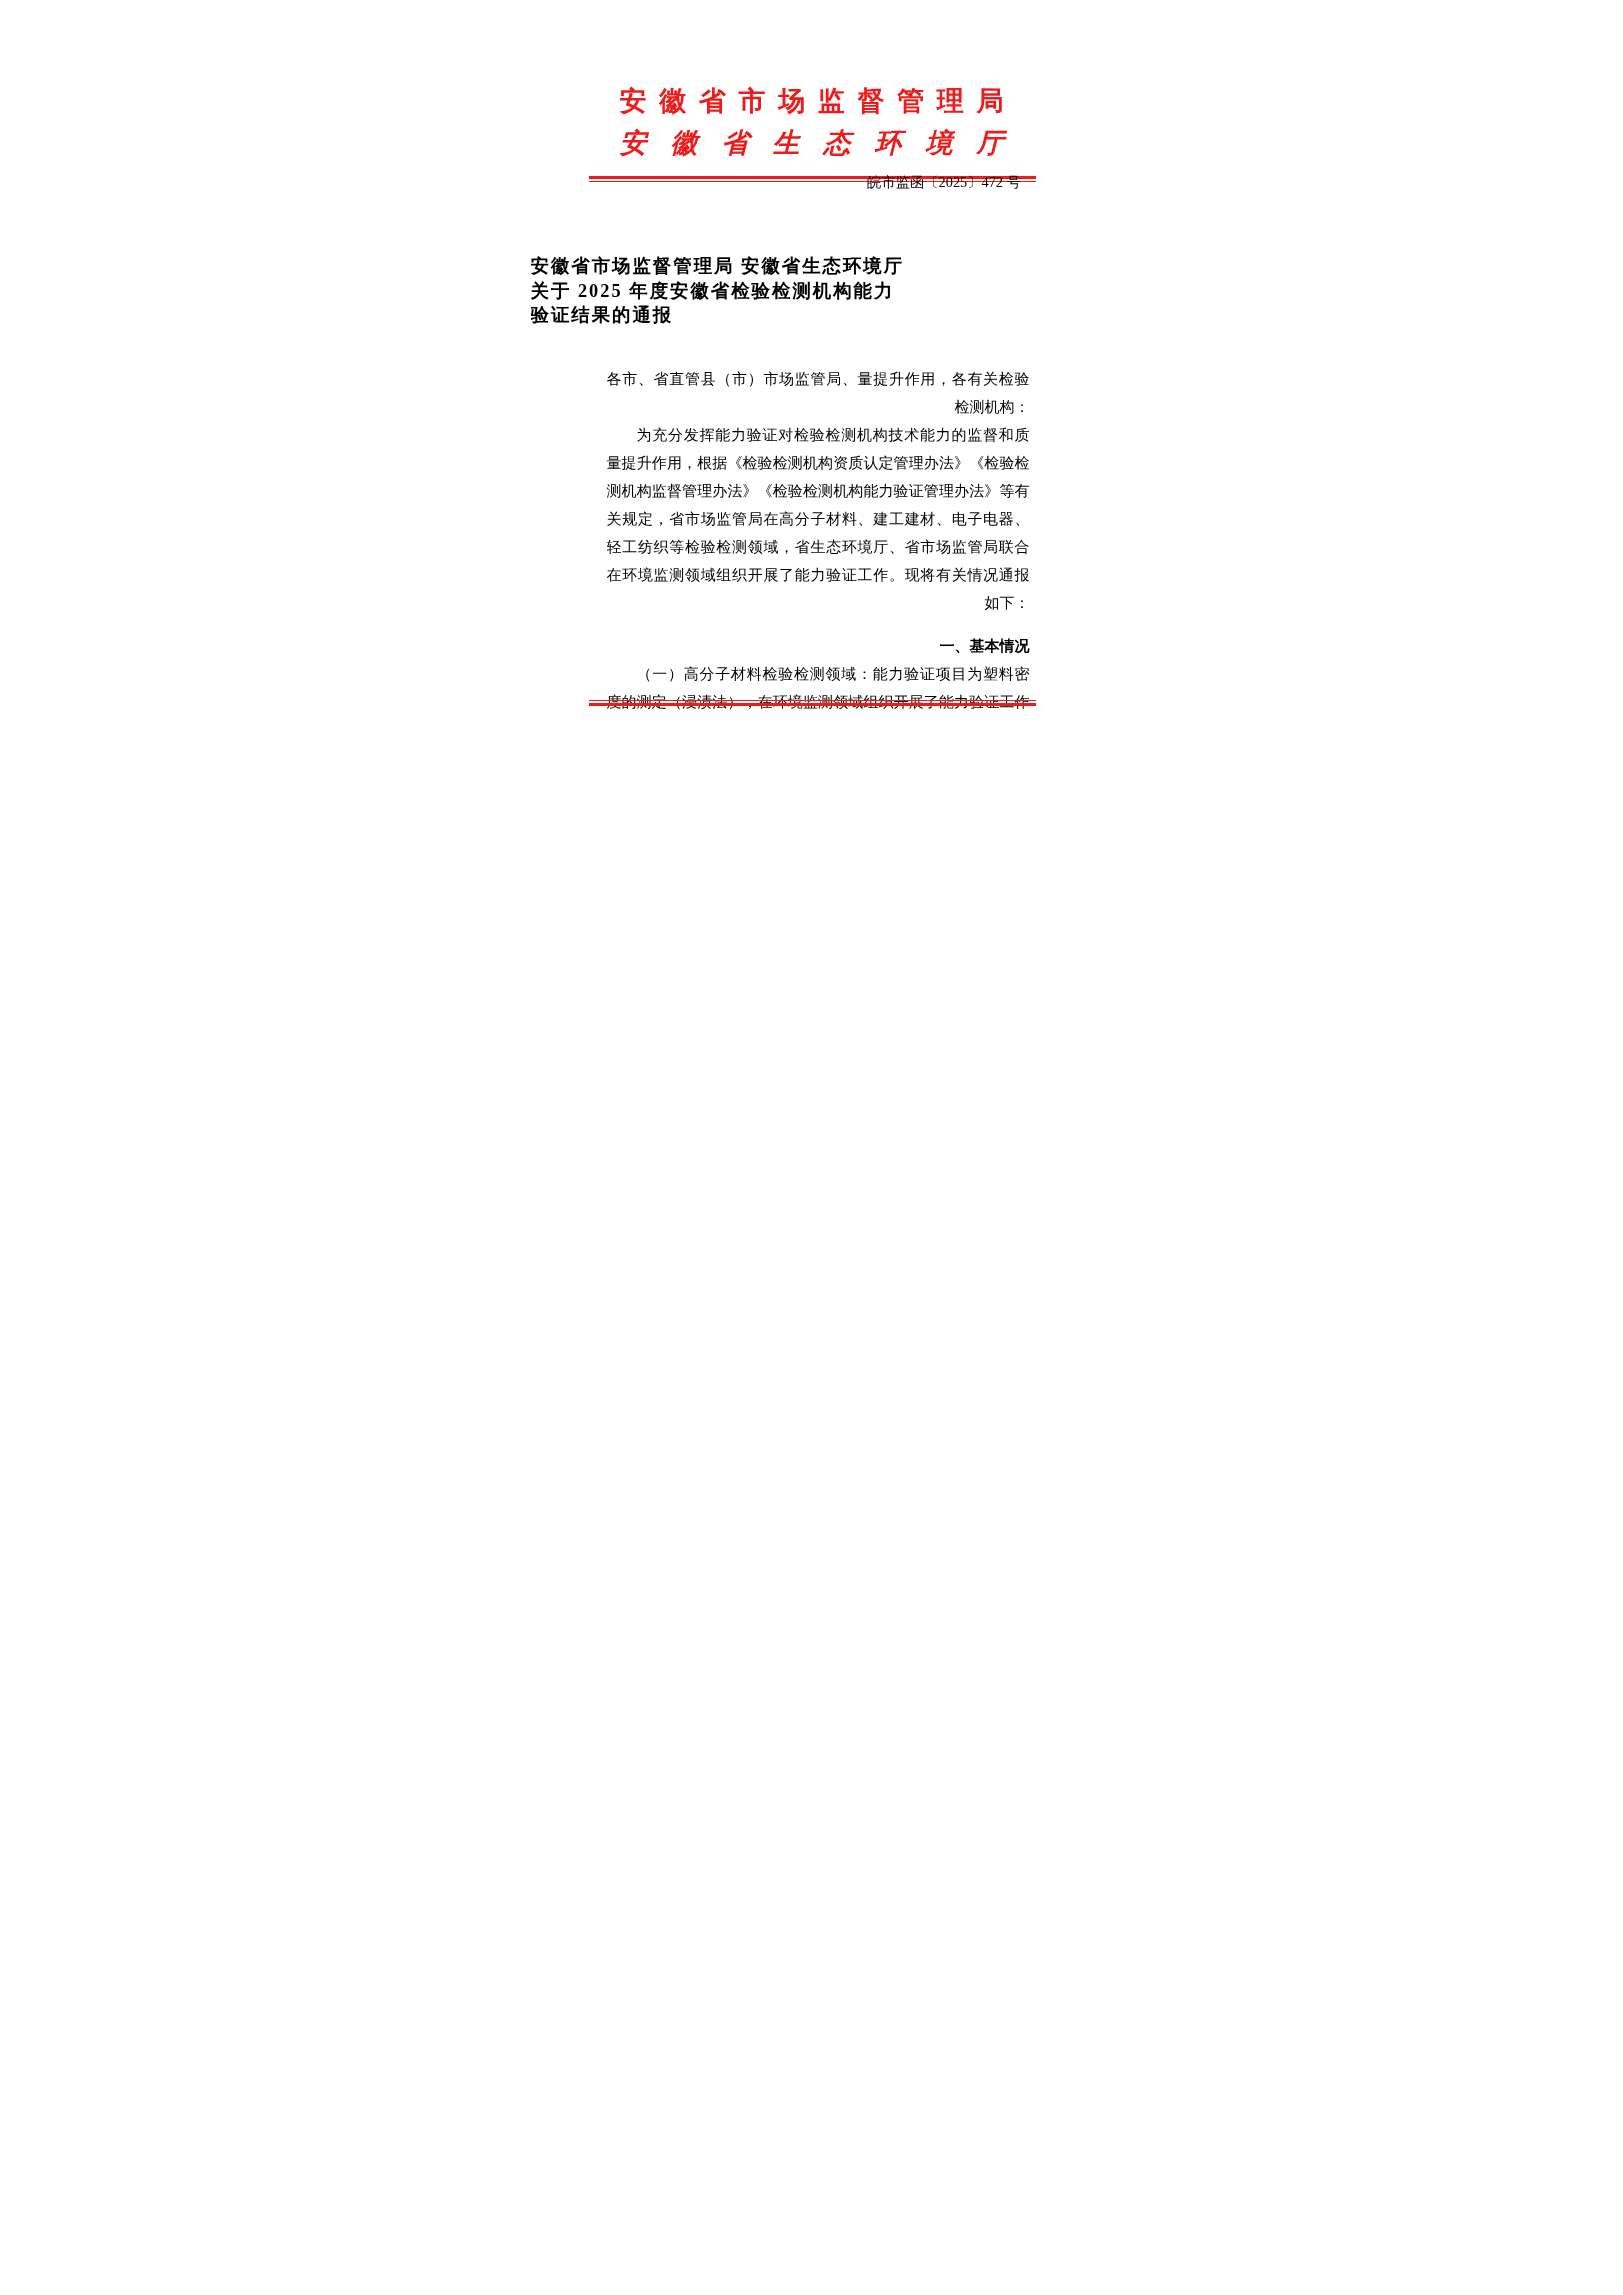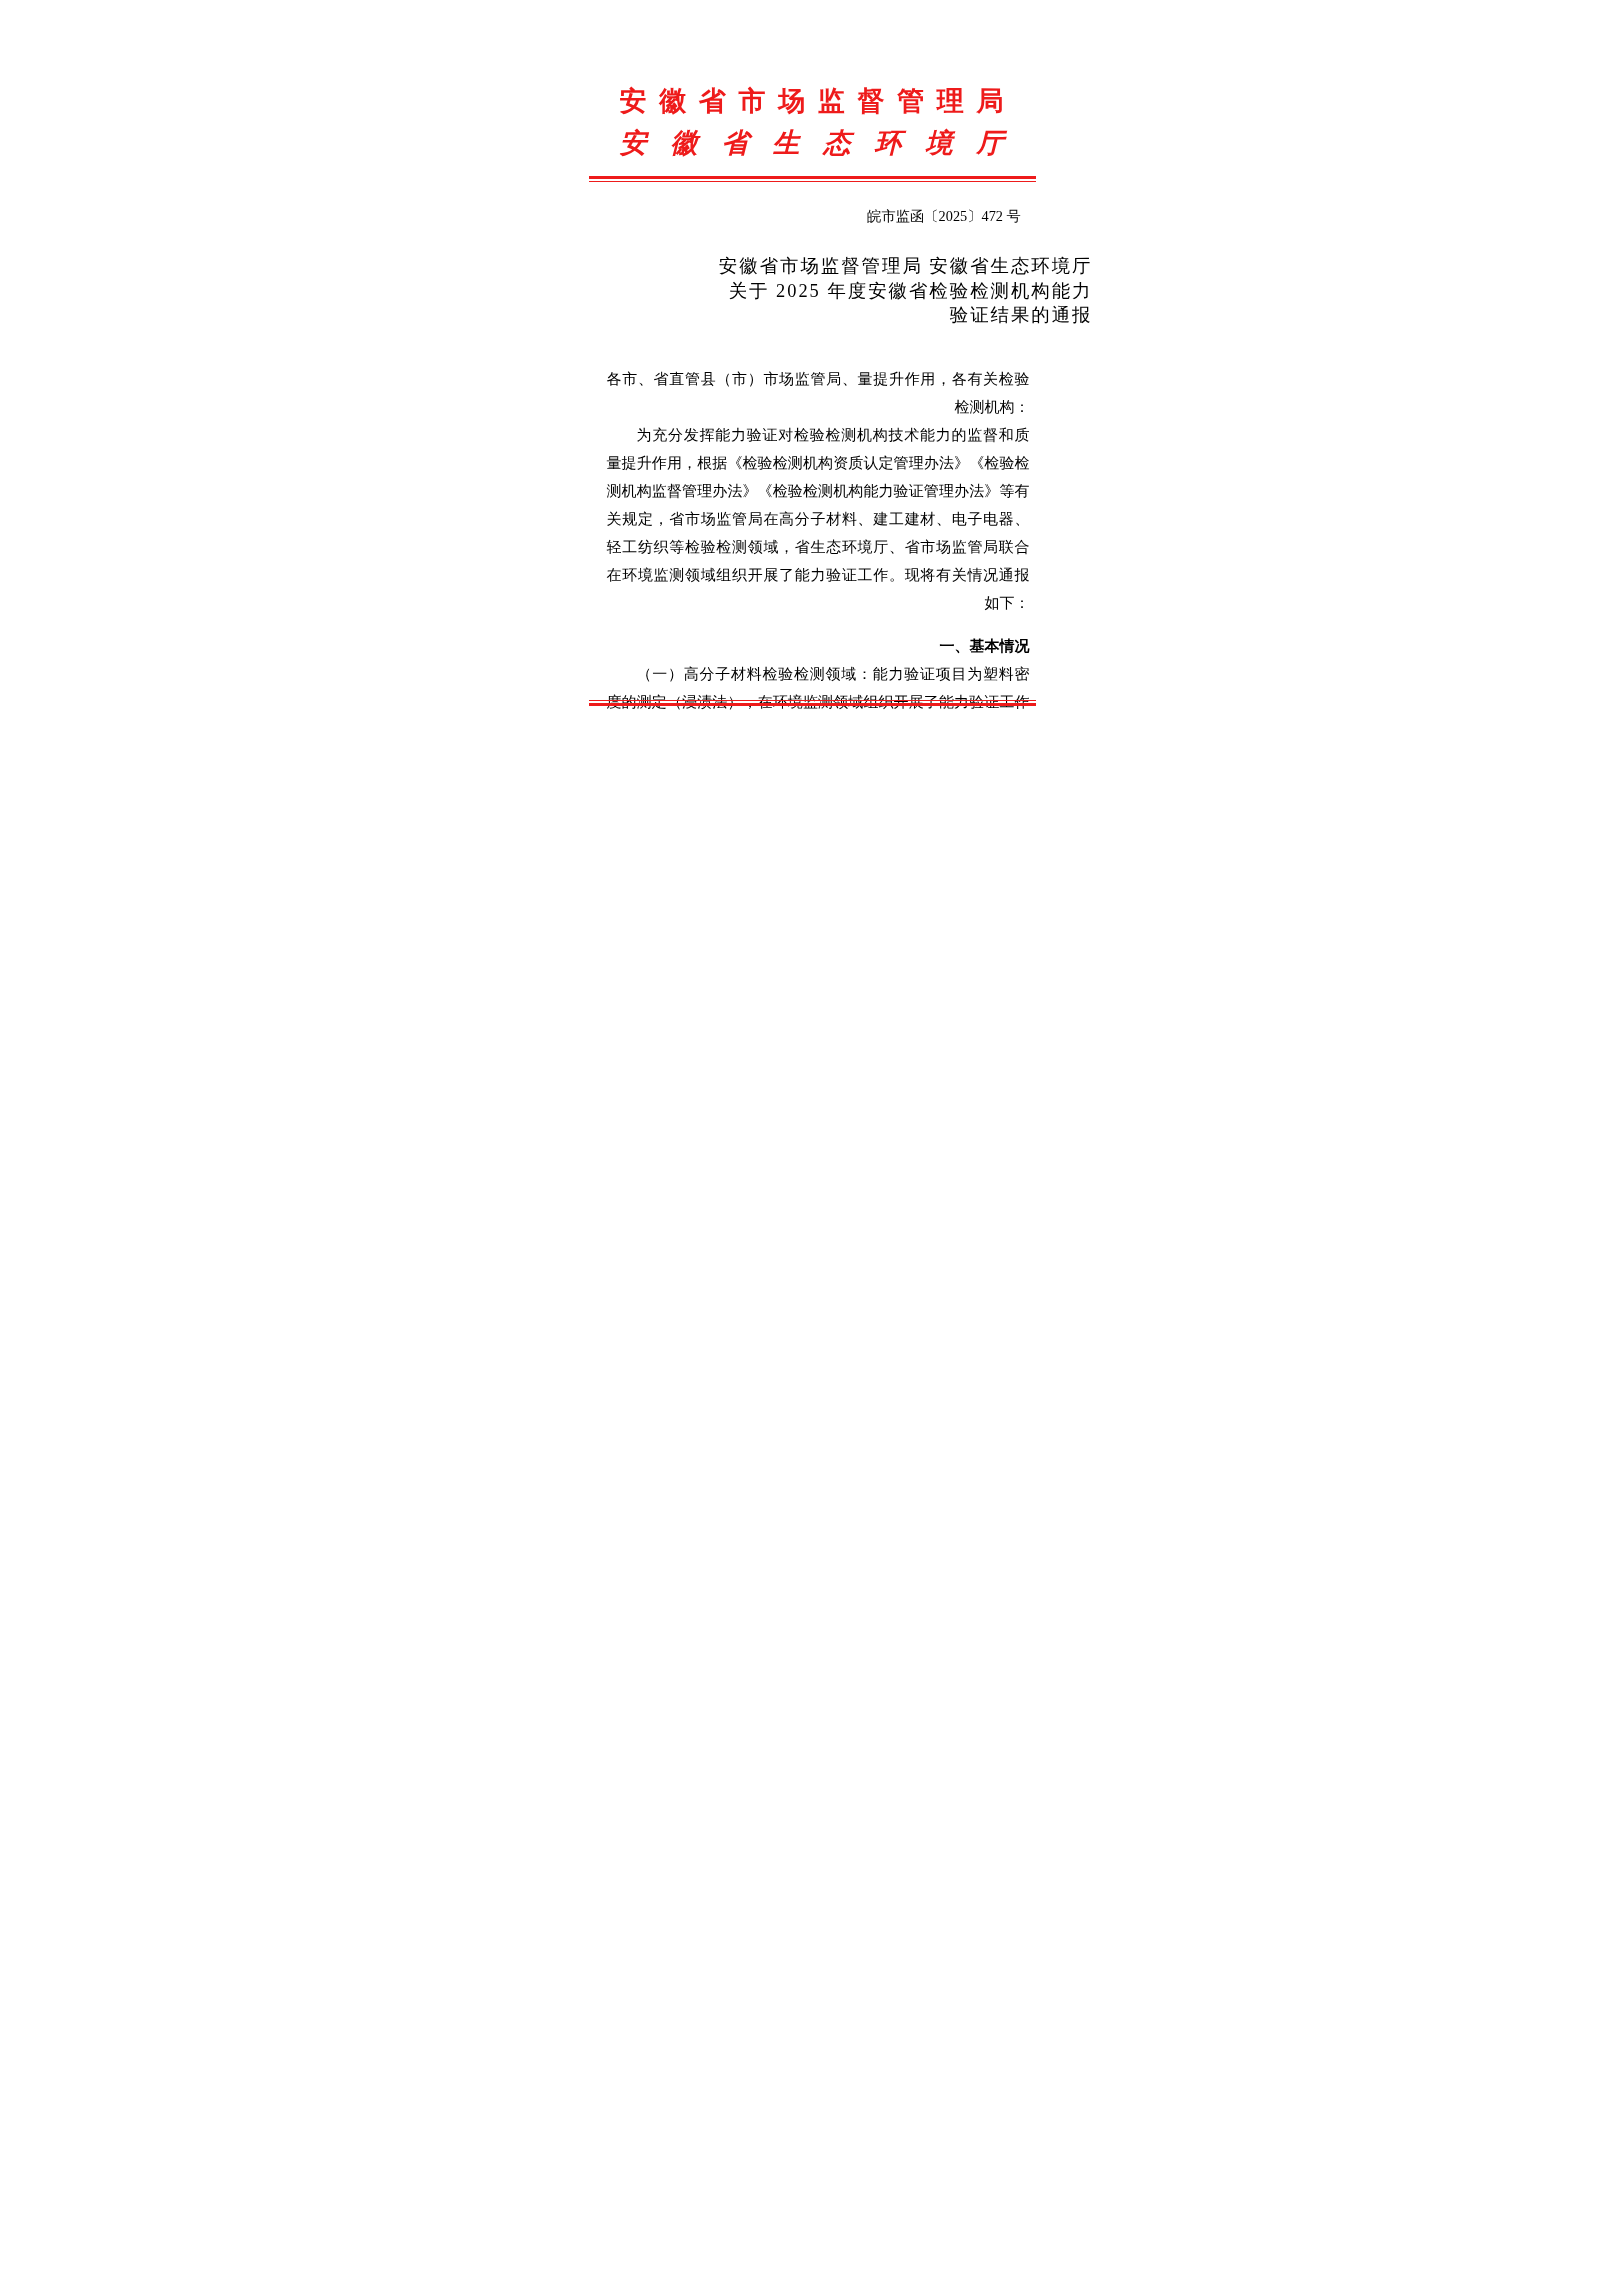--- a/index.html
+++ b/index.html
@@ -35,38 +35,38 @@
   .sep-top { top: 176px; }
   .sep-bottom { top: 700px; }
   .rule { width: 100%; background: var(--accent); }
   .rule.thick { height: 3.1px; }
   .rule.thin { height: 1.3px; }
   .sep-top .rule.thick { margin-bottom: 1.5px; }
   .sep-bottom .rule.thin { margin-bottom: 1.8px; }
   
   .doc-number {
     position: absolute;
-    top: 208px;
+    top: 174px;
     left: 76px;
     width: 423px;
     box-sizing: border-box;
     padding-right: 8.7px;
     text-align: right;
     font-size: 14.3px;
     line-height: 17.4px;
     white-space: nowrap;
   }
   
   .doc-title {
     position: absolute;
     top: 254px;
     left: 0;
     width: 562px;
-    text-align: right;
-    font-weight: normal;
+    text-align: left;
+    font-weight: bold;
     font-size: 18.4px;
     line-height: 24.5px;
     letter-spacing: 2px;
     white-space: nowrap;
   }
   
   .doc-body {
     position: absolute;
     top: 365px;
     left: 76px;

